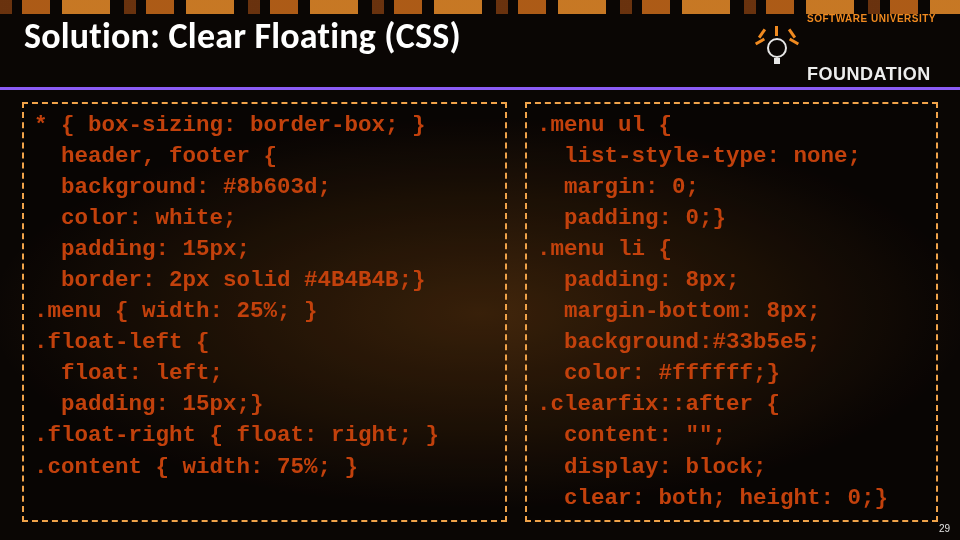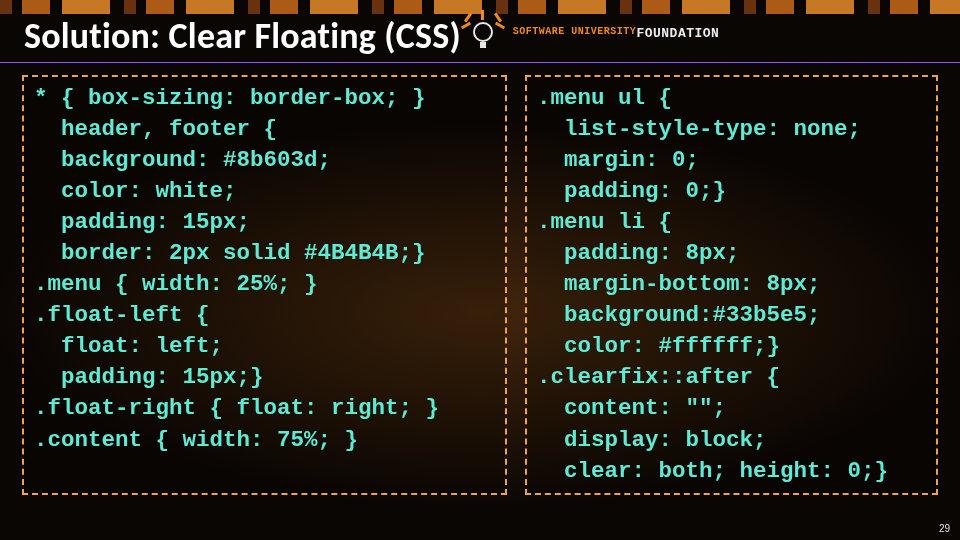--- a/index.html
+++ b/index.html
@@ -24,24 +24,24 @@
     background:
       repeating-linear-gradient(90deg,
         #7a3a10 0 12px, transparent 12px 22px,
         #c96a1a 22px 50px, transparent 50px 62px,
         #e88c2a 62px 110px, transparent 110px 124px);
     opacity: 0.85;
   }
   .header {
     position: relative;
     padding: 14px 24px 4px 24px;
-    border-bottom: 1px solid #8b5cf6;
+    border-bottom: 3px solid #8b5cf6;
     display: flex;
     align-items: flex-start;
-    justify-content: flex-start;
+    justify-content: space-between;
   }
   .title {
     font-family: Calibri, "Segoe UI", Arial, sans-serif;
     font-size: 36px;
     font-weight: bold;
     color: #ffffff;
     letter-spacing: 0.2px;
   }
   .logo {
     display: flex;
@@ -69,40 +69,41 @@
     background: #e6e6e6;
   }
   .ray { position: absolute; background: #f08a20; }
   .ray.r1 { width: 10px; height: 3px; left: 0; top: 10px; transform: rotate(-30deg); }
   .ray.r2 { width: 10px; height: 3px; left: 2px; top: 2px; transform: rotate(-55deg); }
   .ray.r3 { width: 3px; height: 10px; left: 20px; top: -4px; }
   .ray.r4 { width: 10px; height: 3px; right: 2px; top: 2px; transform: rotate(55deg); }
   .ray.r5 { width: 10px; height: 3px; right: 0; top: 10px; transform: rotate(30deg); }
   .logo-text {
     display: flex;
-    flex-direction: row;
+    flex-direction: column;
     line-height: 1.0;
-    font-family: Liberation Mono, monospace;
+    font-family: Liberation Sans, sans-serif;
+    gap: 41px;
   }
   .logo-line1 { color: #f08a20; font-size: 10px; font-weight: bold; letter-spacing: 0.5px; }
-  .logo-line2 { color: #ededed; font-size: 13px; font-weight: bold; letter-spacing: 0.5px; }
+  .logo-line2 { color: #ededed; font-size: 18px; font-weight: bold; letter-spacing: 0.5px; }
   .content-area {
     display: flex;
     gap: 18px;
     padding: 12px 22px 0 22px;
   }
   .code-box {
     border: 2px dashed #f0a34a;
     background: rgba(0,0,0,0.15);
     padding: 6px 10px 6px 10px;
     font-family: Consolas, "Courier New", monospace;
     font-size: 22.5px;
     font-weight: bold;
     line-height: 1.38;
-    color: #5eead4;
+    color: #c2410c;
     white-space: pre;
   }
   .code-left { flex: 0 0 485px; }
   .code-right { flex: 1; }
   .page-num {
     position: absolute;
     right: 10px;
     bottom: 6px;
     font-size: 10px;
     color: #e2e2e2;

